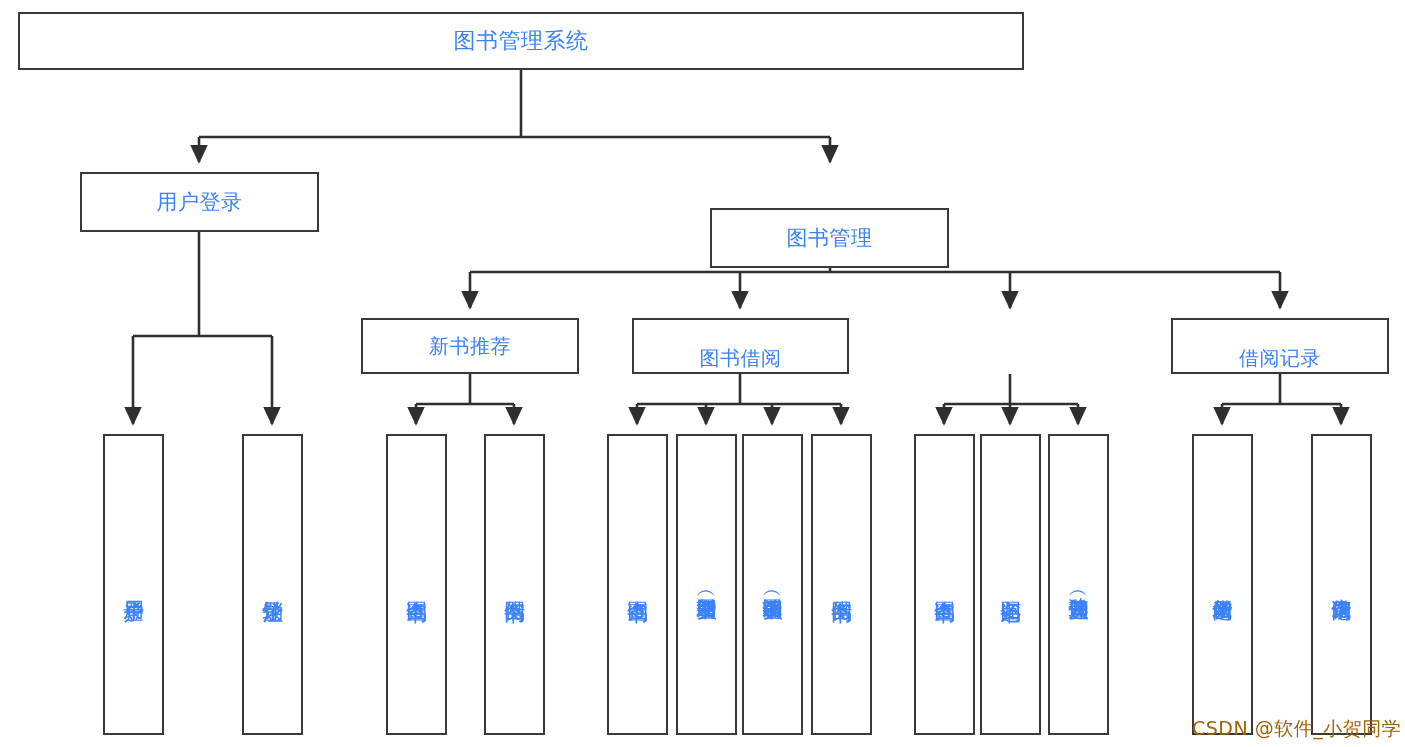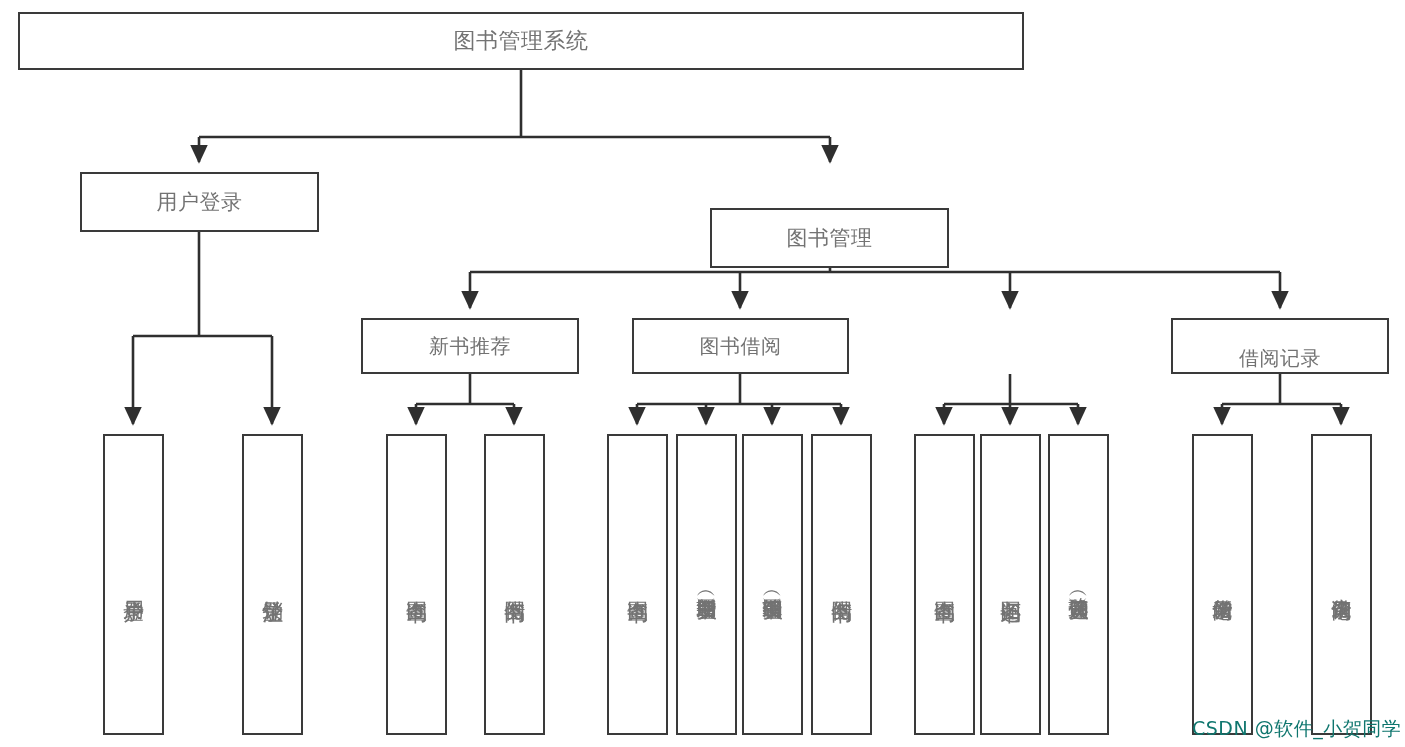--- a/index.html
+++ b/index.html
@@ -27,39 +27,39 @@
     pointer-events: none;
   }
   .node {
     position: absolute;
     box-sizing: border-box;
     border: 2px solid #3a3a3a;
     background: #ffffff;
     display: flex;
     align-items: center;
     justify-content: center;
-    color: #737373;
+    color: #3b82f6;
     letter-spacing: 0.5px;
   }
   .node.root  { font-size: 22px; }
   .node.lvl1  { font-size: 21px; }
   .node.lvl2  { font-size: 20px; }
   .node.leaf {
     font-size: 21px;
     writing-mode: vertical-rl;
     text-orientation: upright;
     line-height: 1.06;
     padding: 4px 0;
     white-space: nowrap;
   }
   .node.leaf.tall { font-size: 20px; }
   .watermark {
     position: absolute;
     font-size: 19px;
-    color: #0f766e;
+    color: #a16207;
     white-space: nowrap;
     letter-spacing: 0.5px;
   }
 </style>
 </head>
 <body>
 
 <div id="canvas">
 
   <svg id="edges" viewBox="0 0 1405 747" width="1405" height="747" xmlns="http://www.w3.org/2000/svg">
@@ -119,21 +119,21 @@
   <div class="node lvl1" style="left:80px; top:172px; width:239px; height:60px;">
     <span>用户登录</span>
   </div>
   <div class="node lvl1" style="left:710px; top:172px; width:239px; height:60px;margin-top:36px;">
     <span>图书管理</span>
   </div>
 
   <div class="node lvl2" style="left:361px; top:318px; width:218px; height:56px;">
     <span>新书推荐</span>
   </div>
-  <div class="node lvl2" style="left:632px; top:318px; width:217px; height:56px;">
+  <div class="node lvl2" style="left:632px; top:318px; width:217px; height:56px;align-items:flex-end;">
     <span>图书借阅</span>
   </div>
   <div class="node lvl2" style="left:1171px; top:318px; width:218px; height:56px;align-items:flex-end;">
     <span>借阅记录</span>
   </div>
 
   <div class="node leaf" style="left:103px; top:434px; width:61px; height:301px;">
     <span>用户登录</span>
   </div>
   <div class="node leaf" style="left:242px; top:434px; width:61px; height:301px;">

